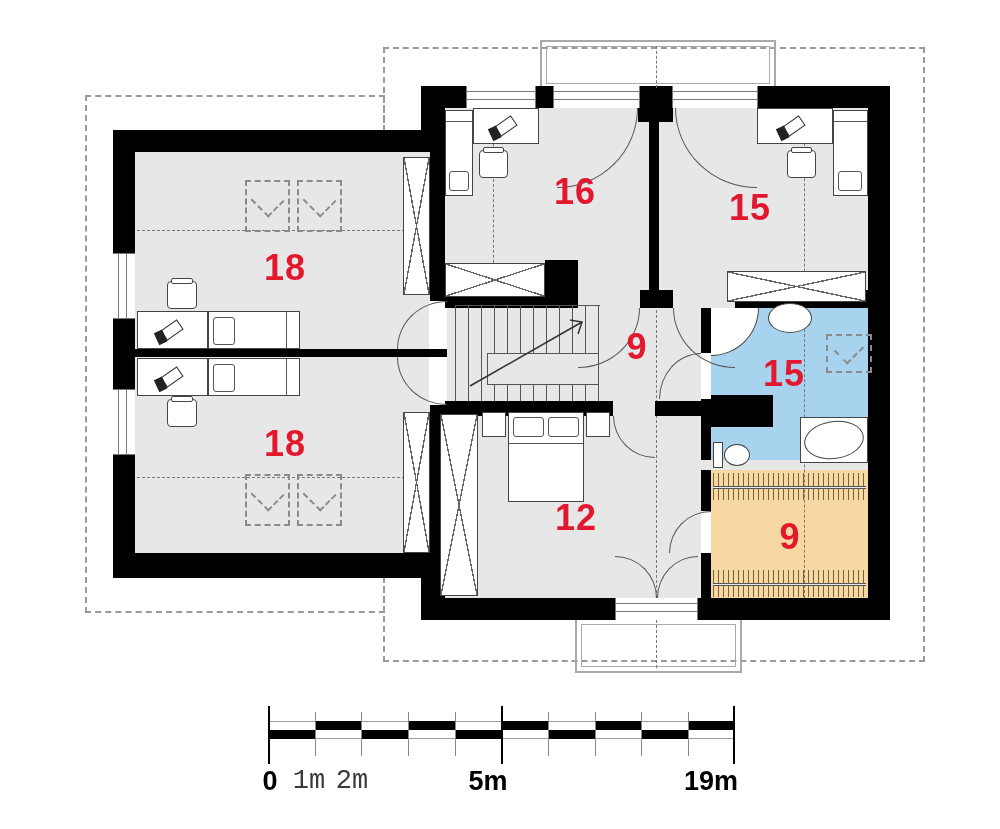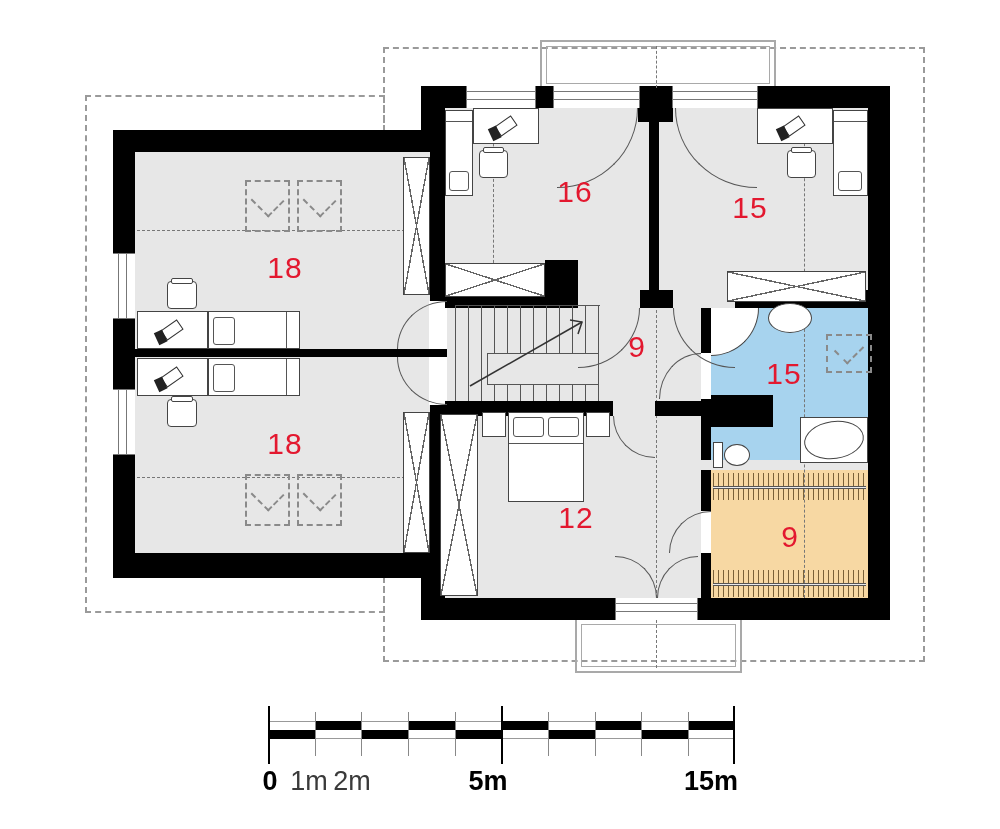--- a/index.html
+++ b/index.html
@@ -36,30 +36,30 @@
   .sky:after{content:"";position:absolute;left:22%;top:12%;width:52%;height:48%;
     border-left:2px dashed #8a8a8a;border-bottom:2px dashed #8a8a8a;transform:rotate(-45deg);}
   .axis-v{position:absolute;width:0;border-left:1px dashed #777;}
   .axis-h{position:absolute;height:0;border-top:1px dashed #777;}
   .arc{position:absolute;background:transparent;}
   .stairs{position:absolute;border-top:1px solid #555;
     background-image:repeating-linear-gradient(90deg,#555 0,#555 1px,transparent 1px,transparent 13px);}
   .stairs .landing{position:absolute;background:var(--floor_gray,#e7e7e7);border:1px solid #555;}
   .rail{position:absolute;background-image:repeating-linear-gradient(90deg,#7a6138 0,#7a6138 1px,transparent 1px,transparent 5px);}
   .rail .rod{position:absolute;left:0;right:0;top:50%;height:3px;margin-top:-1px;background:#e9e9e9;border-top:1px solid #555;border-bottom:1px solid #555;}
-  .rlabel{position:absolute;color:var(--label_red,#e3182f);font-size:30px;font-weight:400;
+  .rlabel{position:absolute;color:var(--label_red,#e3182f);font-size:36px;font-weight:700;
           transform:translate(-50%,-50%);letter-spacing:1px;white-space:nowrap;}
   
   #scalebar{position:absolute;left:268px;top:704px;width:467px;height:110px;}
   #scalebar .busline{position:absolute;height:1px;background:#999;left:0;width:467px;}
   .seg{position:absolute;height:9px;background:#000;}
   .tick-minor{position:absolute;width:1px;top:8px;height:44px;background:#888;}
   .tick-major{position:absolute;width:2px;top:2px;height:58px;background:#000;}
   .slabel{position:absolute;top:62px;font-size:27px;font-weight:bold;color:#000;transform:translateX(-50%);}
-  .slabel.light{font-weight:normal;color:#3a3a3a;}
+  .slabel.light{font-weight:normal;color:#3a3a3a;font-family:Liberation Mono, monospace;}
 </style>
 </head>
 <body>
 
 <div id="plan">
 
   <div class="outline" style="left:85px;top:95px;width:300px;height:518px;"></div>
   <div class="outline" style="left:383px;top:47px;width:542px;height:615px;"></div>
 
   <div class="balcony" style="left:540px;top:40px;width:236px;height:50px;">
@@ -227,16 +227,16 @@
     <div class="tick-major" style="left:233px;"></div>
     <div class="tick-minor" style="left:280px;"></div>
     <div class="tick-minor" style="left:327px;"></div>
     <div class="tick-minor" style="left:373px;"></div>
     <div class="tick-minor" style="left:420px;"></div>
     <div class="tick-major" style="left:465px;"></div>
     <span class="slabel" style="left:2px;">0</span>
     <span class="slabel light" style="left:41px;">1m</span>
     <span class="slabel light" style="left:84px;">2m</span>
     <span class="slabel" style="left:220px;">5m</span>
-    <span class="slabel" style="left:443px;">15m</span>
+    <span class="slabel" style="left:443px;">19m</span>
   </div>
 
 </div>
 
 </body></html>

